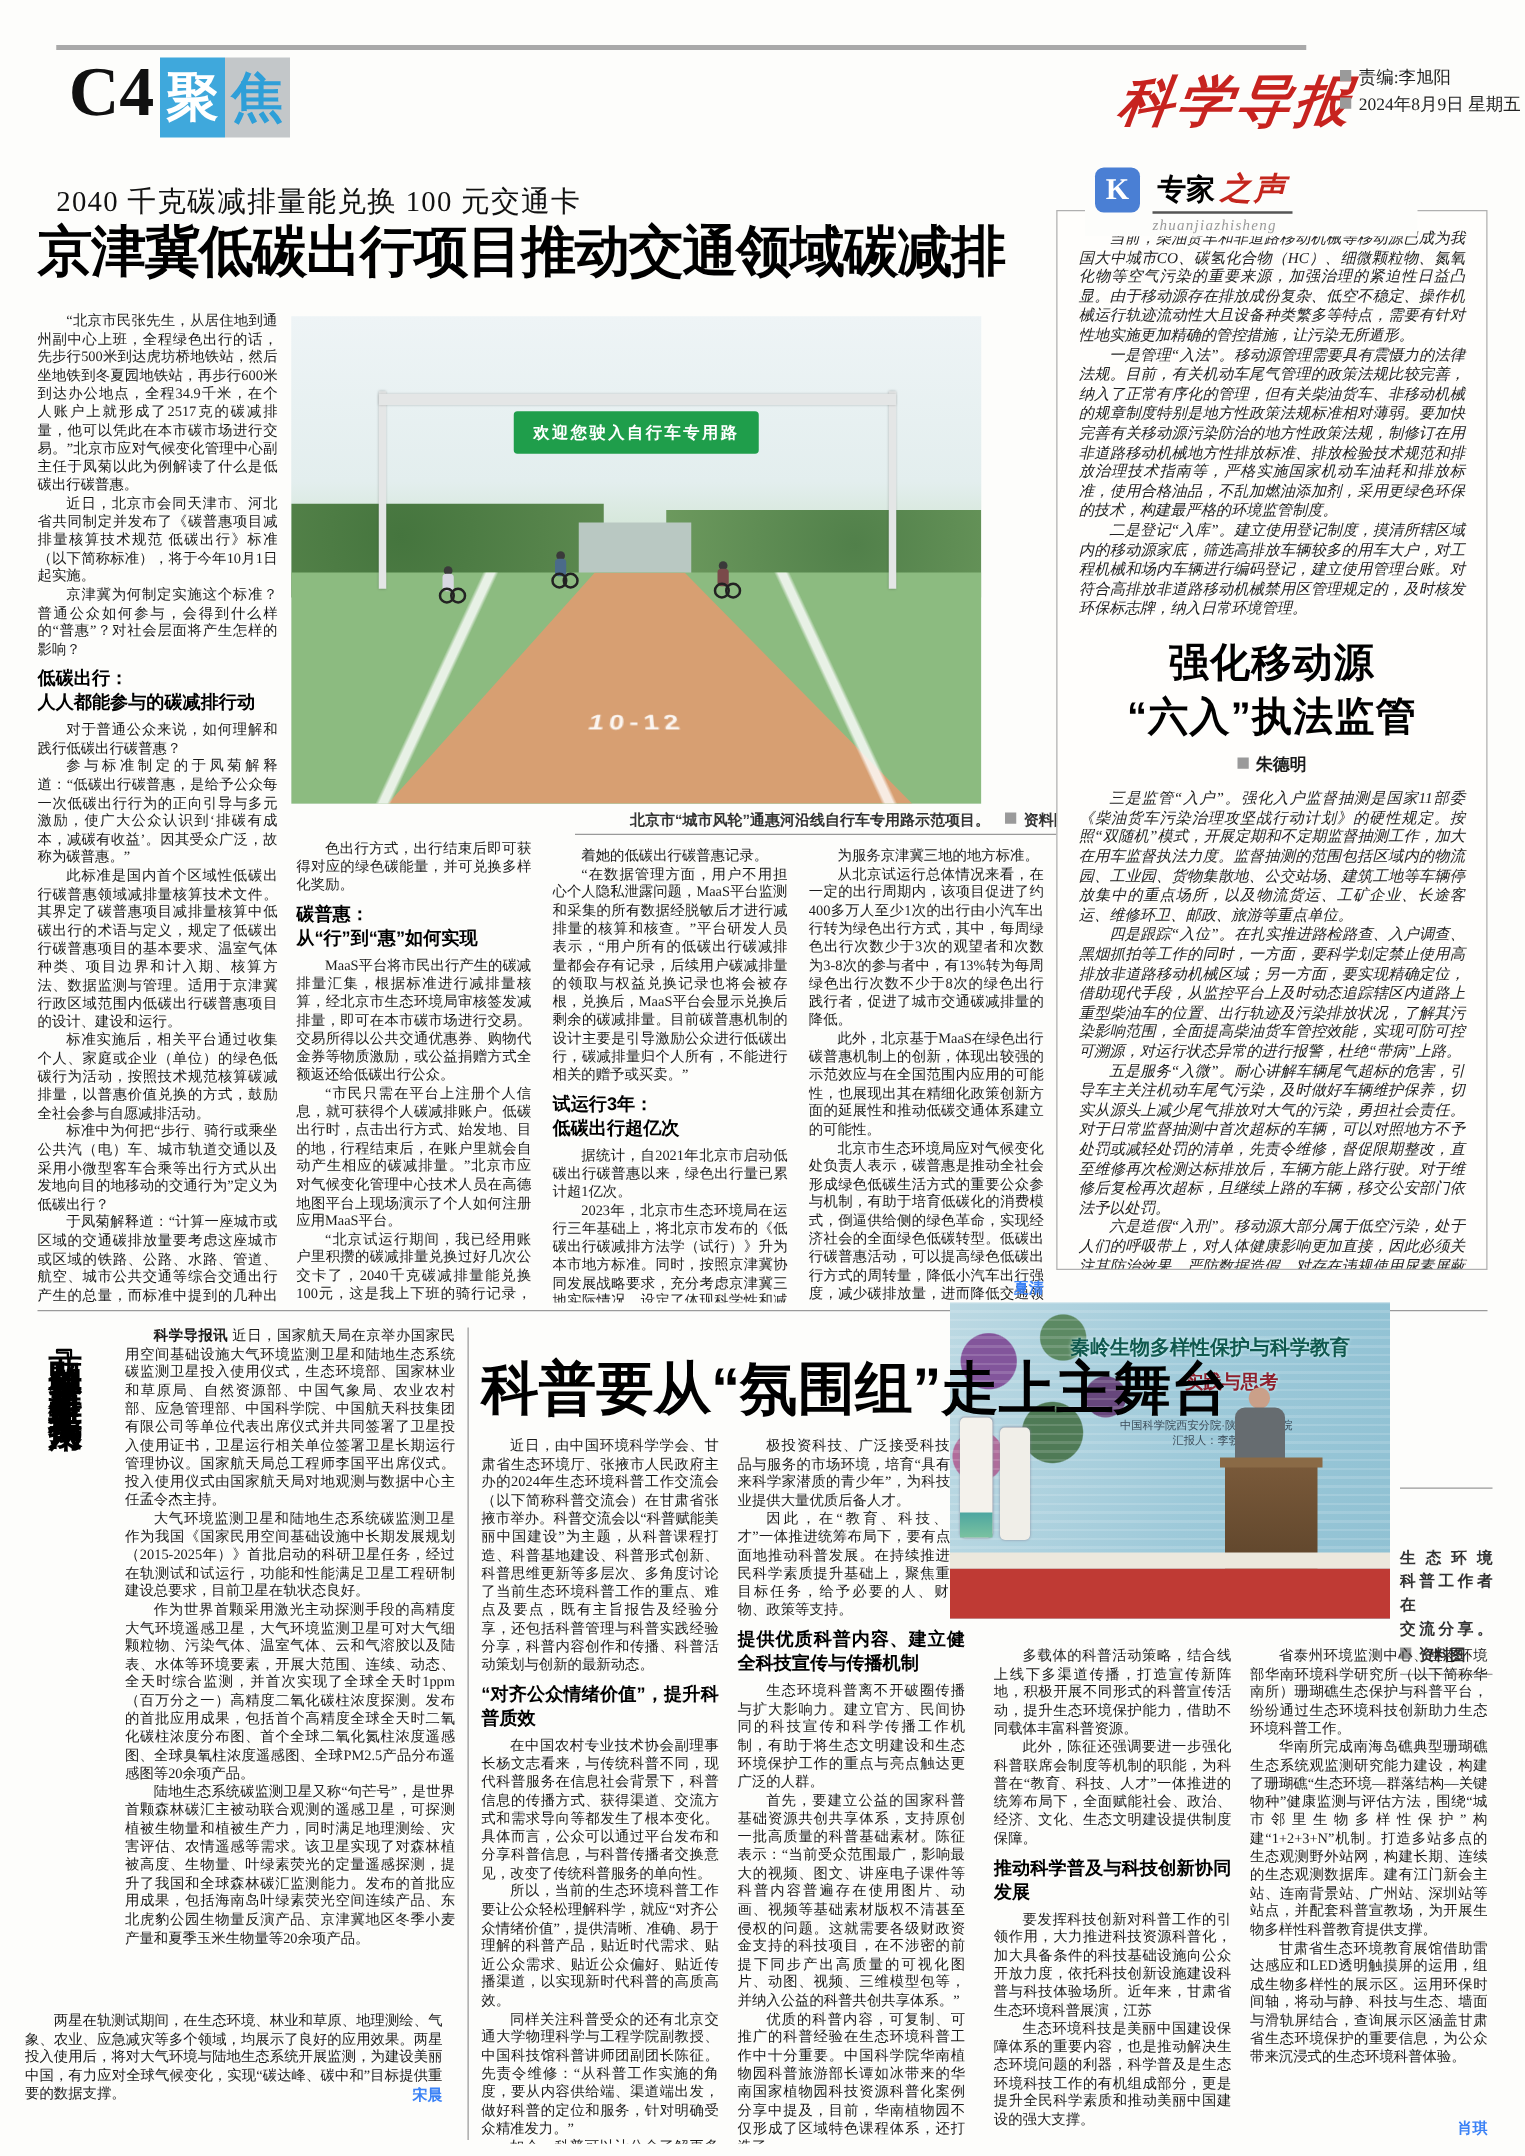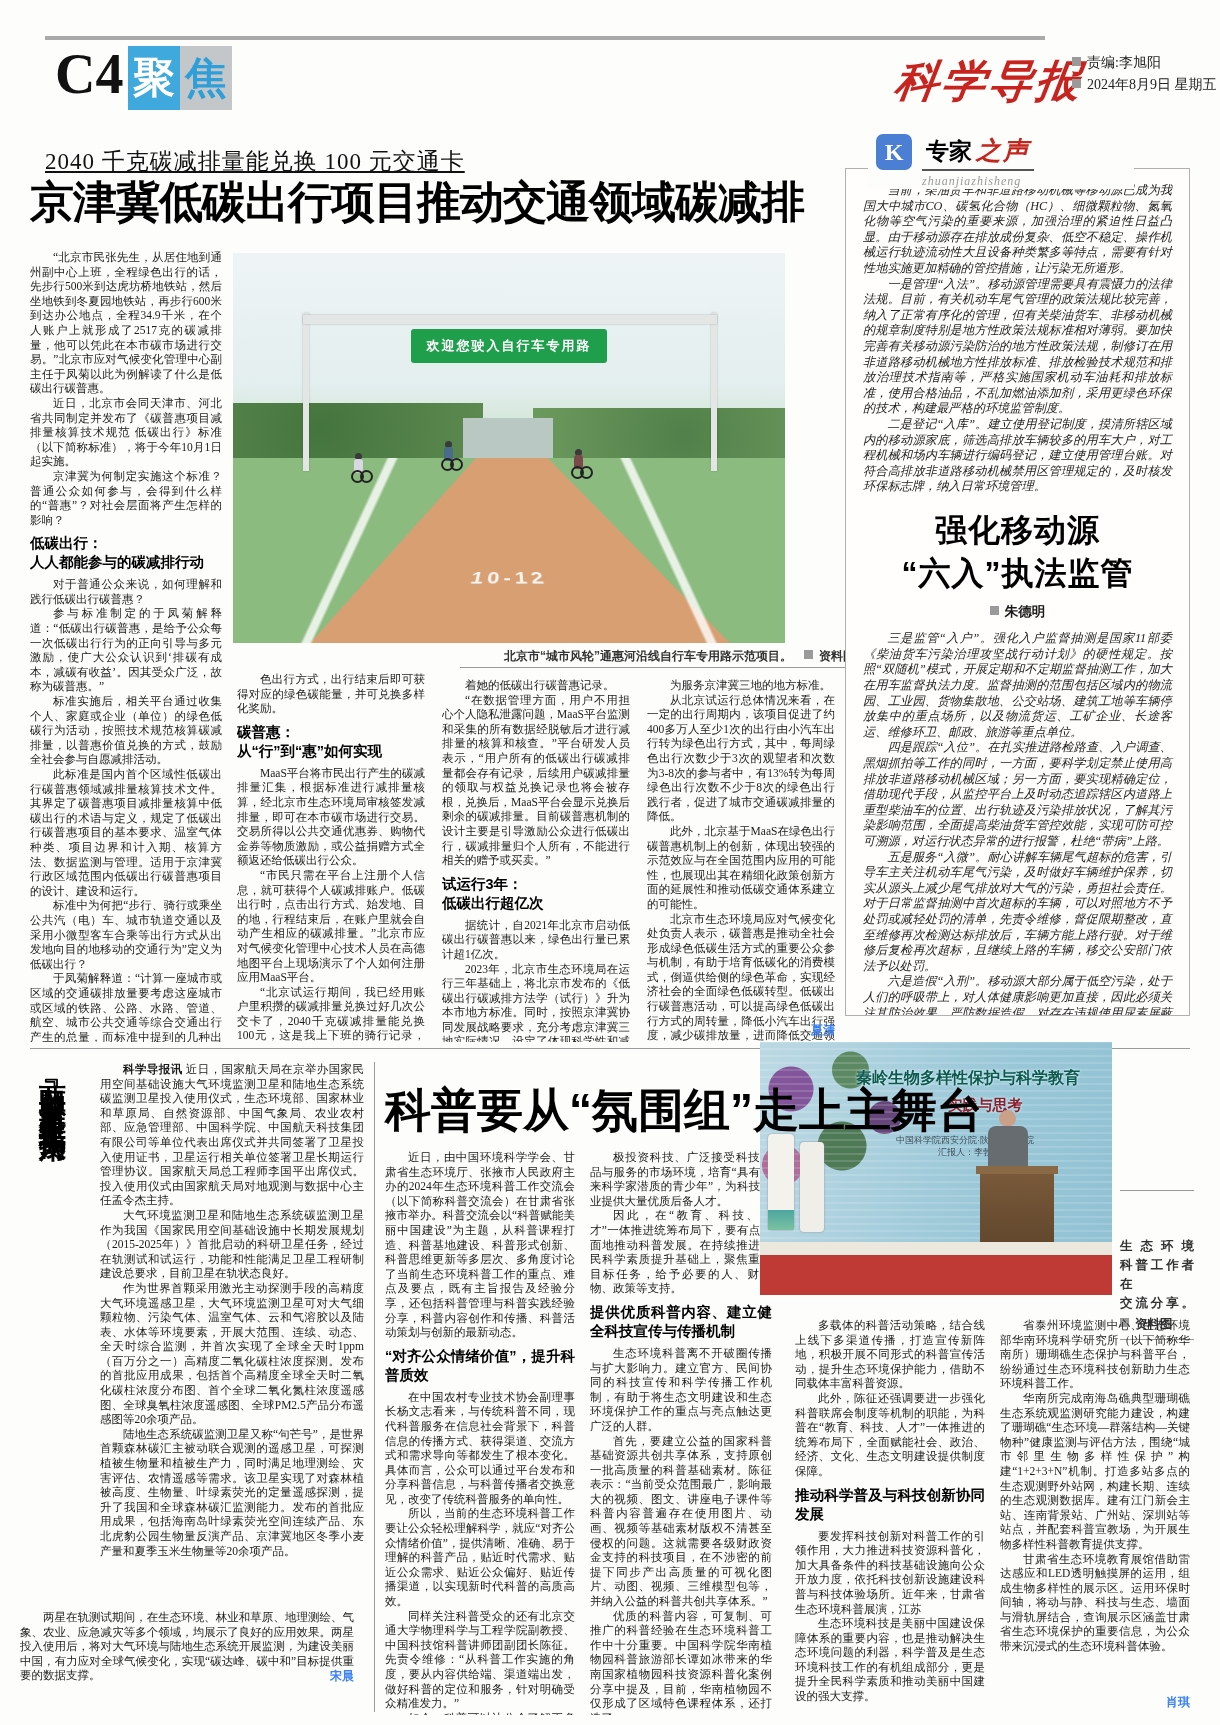--- a/index.html
+++ b/index.html
@@ -67,21 +67,21 @@
   <div class="abs" style="left:128px;top:46px;display:flex;">
     <div class="logobox" style="background:#3fa8dc;color:#fff;">聚</div>
     <div class="logobox" style="background:#c3c7c9;color:#2e9fd8;">焦</div>
   </div>
   <div class="abs masthead" style="left:895px;top:52px;">科学导报</div>
   <div class="abs hinfo" style="left:1072px;top:52px;">
     <div><span class="sq"></span><span>责编:李旭阳</span></div>
     <div><span class="sq"></span><span>2024年8月9日    星期五</span></div>
   </div>
 
-  <div class="abs kicker" style="left:45px;top:146px;text-decoration:underline;">2040 千克碳减排量能兑换 100 元交通卡</div>
+  <div class="abs kicker" style="left:45px;top:146px;">2040 千克碳减排量能兑换 100 元交通卡</div>
   <div class="abs bighead" style="left:30px;top:178px;">京津冀低碳出行项目推动交通领域碳减排</div>
 
   <div class="abs photo1" style="left:233px;top:253px;width:552px;height:390px;">
     <div class="abs" style="left:0;top:150px;width:250px;height:75px;background:radial-gradient(circle at 35% 35%,#45753e,#5d8a50);"></div>
     <div class="abs" style="left:300px;top:155px;width:252px;height:70px;background:radial-gradient(circle at 60% 40%,#51804a,#6d9a5e);"></div>
     <div class="abs" style="left:230px;top:165px;width:90px;height:55px;background:#b9c8c2;"></div>
     <div class="abs" style="left:0;bottom:0;width:552px;height:185px;background:#8cbb80;"></div>
     <div class="abs" style="left:0;bottom:0;width:552px;height:185px;background:#d79f72;clip-path:polygon(44% 0,57% 0,90% 100%,14% 100%);"></div>
     <div class="abs" style="left:0;bottom:0;width:552px;height:185px;background:
       linear-gradient(115deg,transparent 24%,#fff 24.5%,#fff 25.5%,transparent 26%),
@@ -117,22 +117,22 @@
   <div class="abs col" style="left:30px;top:250px;width:192px;height:792px;">
     <div>
         <p>“北京市民张先生，从居住地到通州副中心上班，全程绿色出行的话，先步行500米到达虎坊桥地铁站，然后坐地铁到冬夏园地铁站，再步行600米到达办公地点，全程34.9千米，在个人账户上就形成了2517克的碳减排量，他可以凭此在本市碳市场进行交易。”北京市应对气候变化管理中心副主任于凤菊以此为例解读了什么是低碳出行碳普惠。</p>
         <p>近日，北京市会同天津市、河北省共同制定并发布了《碳普惠项目减排量核算技术规范 低碳出行》标准（以下简称标准），将于今年10月1日起实施。</p>
         <p>京津冀为何制定实施这个标准？普通公众如何参与，会得到什么样的“普惠”？对社会层面将产生怎样的影响？</p>
       </div>
     <div class="inhead"><span>低碳出行：</span><br><span>人人都能参与的碳减排行动</span></div>
     <div>
         <p>对于普通公众来说，如何理解和践行低碳出行碳普惠？</p>
         <p>参与标准制定的于凤菊解释道：“低碳出行碳普惠，是给予公众每一次低碳出行行为的正向引导与多元激励，使广大公众认识到‘排碳有成本，减碳有收益’。因其受众广泛，故称为碳普惠。”</p>
+        <p>此标准是国内首个区域性低碳出行碳普惠领域减排量核算技术文件。其界定了碳普惠项目减排量核算中低碳出行的术语与定义，规定了低碳出行碳普惠项目的基本要求、温室气体种类、项目边界和计入期、核算方法、数据监测与管理。适用于京津冀行政区域范围内低碳出行碳普惠项目的设计、建设和运行。</p>
         <p>标准实施后，相关平台通过收集个人、家庭或企业（单位）的绿色低碳行为活动，按照技术规范核算碳减排量，以普惠价值兑换的方式，鼓励全社会参与自愿减排活动。</p>
-        <p>此标准是国内首个区域性低碳出行碳普惠领域减排量核算技术文件。其界定了碳普惠项目减排量核算中低碳出行的术语与定义，规定了低碳出行碳普惠项目的基本要求、温室气体种类、项目边界和计入期、核算方法、数据监测与管理。适用于京津冀行政区域范围内低碳出行碳普惠项目的设计、建设和运行。</p>
         <p>标准中为何把“步行、骑行或乘坐公共汽（电）车、城市轨道交通以及采用小微型客车合乘等出行方式从出发地向目的地移动的交通行为”定义为低碳出行？</p>
         <p>于凤菊解释道：“计算一座城市或区域的交通碳排放量要考虑这座城市或区域的铁路、公路、水路、管道、航空、城市公共交通等综合交通出行产生的总量，而标准中提到的几种出行方式的碳排放量均低于当地综合交通出行平均碳排放水平，因此被定义为低碳出行。”</p>
       </div>
   </div>
   <div class="abs col" style="left:237px;top:672px;width:188px;height:370px;">
     <div>
         <p>色出行方式，出行结束后即可获得对应的绿色碳能量，并可兑换多样化奖励。</p>
       </div>
     <div class="inhead"><span>碳普惠：</span><br><span>从“行”到“惠”如何实现</span></div>
     <div>

